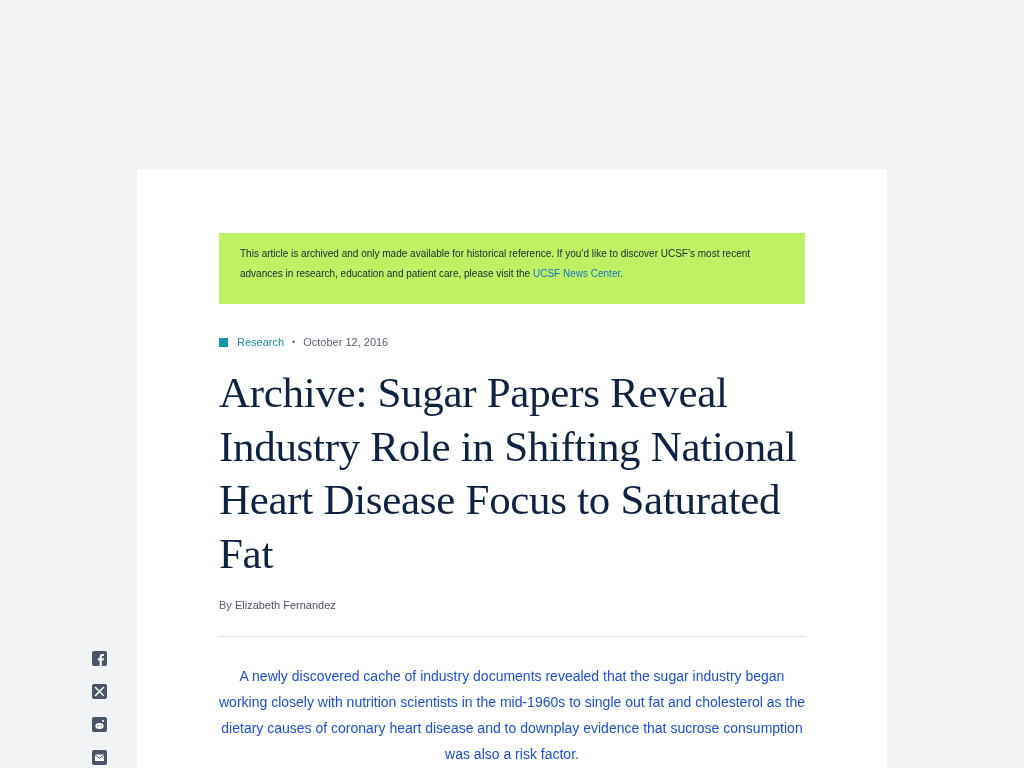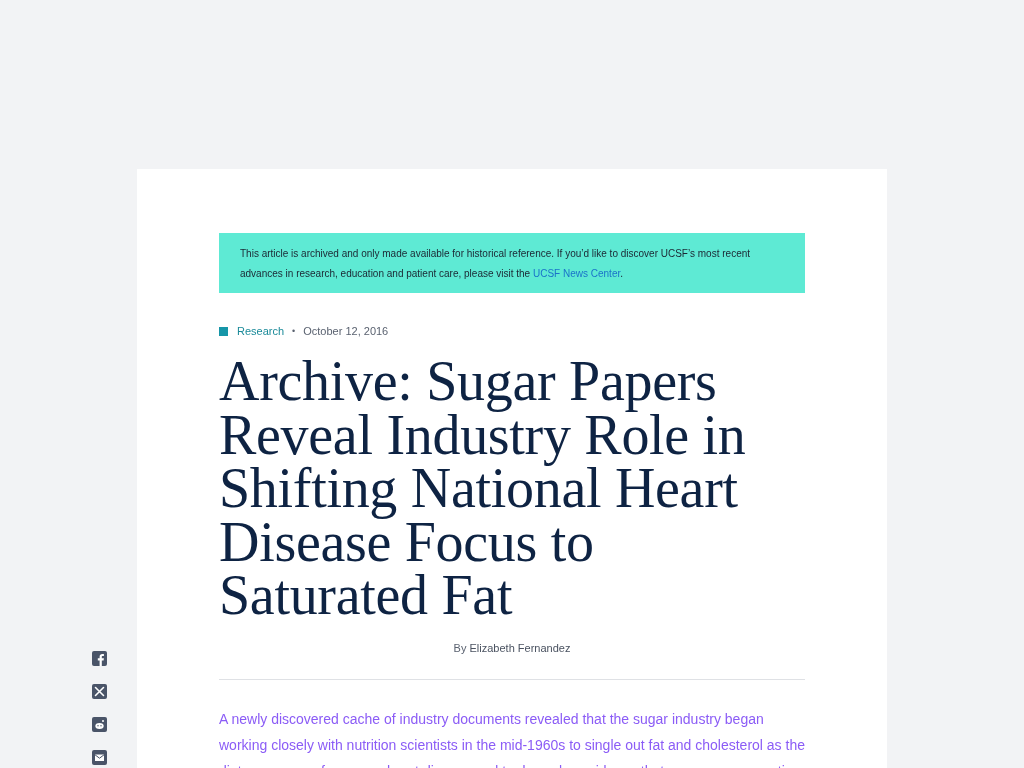--- a/index.html
+++ b/index.html
@@ -13,26 +13,26 @@
       left: 137px; top: 169px;
       width: 750px; height: 620px;
       background: #ffffff;
     }
     .content {
       position: absolute;
       left: 82px; top: 64px;
       width: 586px;
     }
     .archive-notice {
-      background: #5eead4;
+      background: #bef264;
       padding: 11px 21px 12px 21px;
       font-size: 10px;
       line-height: 19.5px;
       color: #1b2733;
-      height: 60px;
+      height: 71px;
     }
     .archive-notice a {
       color: #1a73c9;
       text-decoration: none;
     }
     .meta {
       margin-top: 32px;
       display: flex; align-items: center;
       font-size: 11px;
       color: #5a6270;
@@ -42,43 +42,43 @@
     .meta .square {
       width: 9px; height: 9px; background: #1696a8;
       margin-right: 9px;
     }
     .meta .category { color: #1a8a99; text-decoration: none; }
     .meta .dot { margin: 0 8px; color: #5a6270; font-size: 9px; }
     .title {
       margin-top: 18px;
       font-family: "Liberation Serif", "DejaVu Serif", serif;
       font-weight: normal;
-      font-size: 56px;
+      font-size: 43px;
       line-height: 53.5px;
       color: #0e2343;
       letter-spacing: -0.3px;
     }
     .byline {
       margin-top: 19px;
       font-size: 11px;
       color: #5a6270;
-      text-align: center;
     }
     .byline .author { color: #4a5260; }
     .divider {
       margin-top: 25px;
       height: 1px;
       background: #dfe1e5;
       width: 586px;
     }
     .lede {
       margin-top: 26px;
       font-size: 14px;
       line-height: 26px;
-      color: #8b5cf6;
+      color: #1d4ed8;
+      text-align: center;
     }
     .share {
       position: absolute;
       left: 92px; top: 651px;
       display: flex; flex-direction: column;
       gap: 18px;
     }
     .share .icon {
       width: 15px; height: 15px;
       background: #4a5468;

